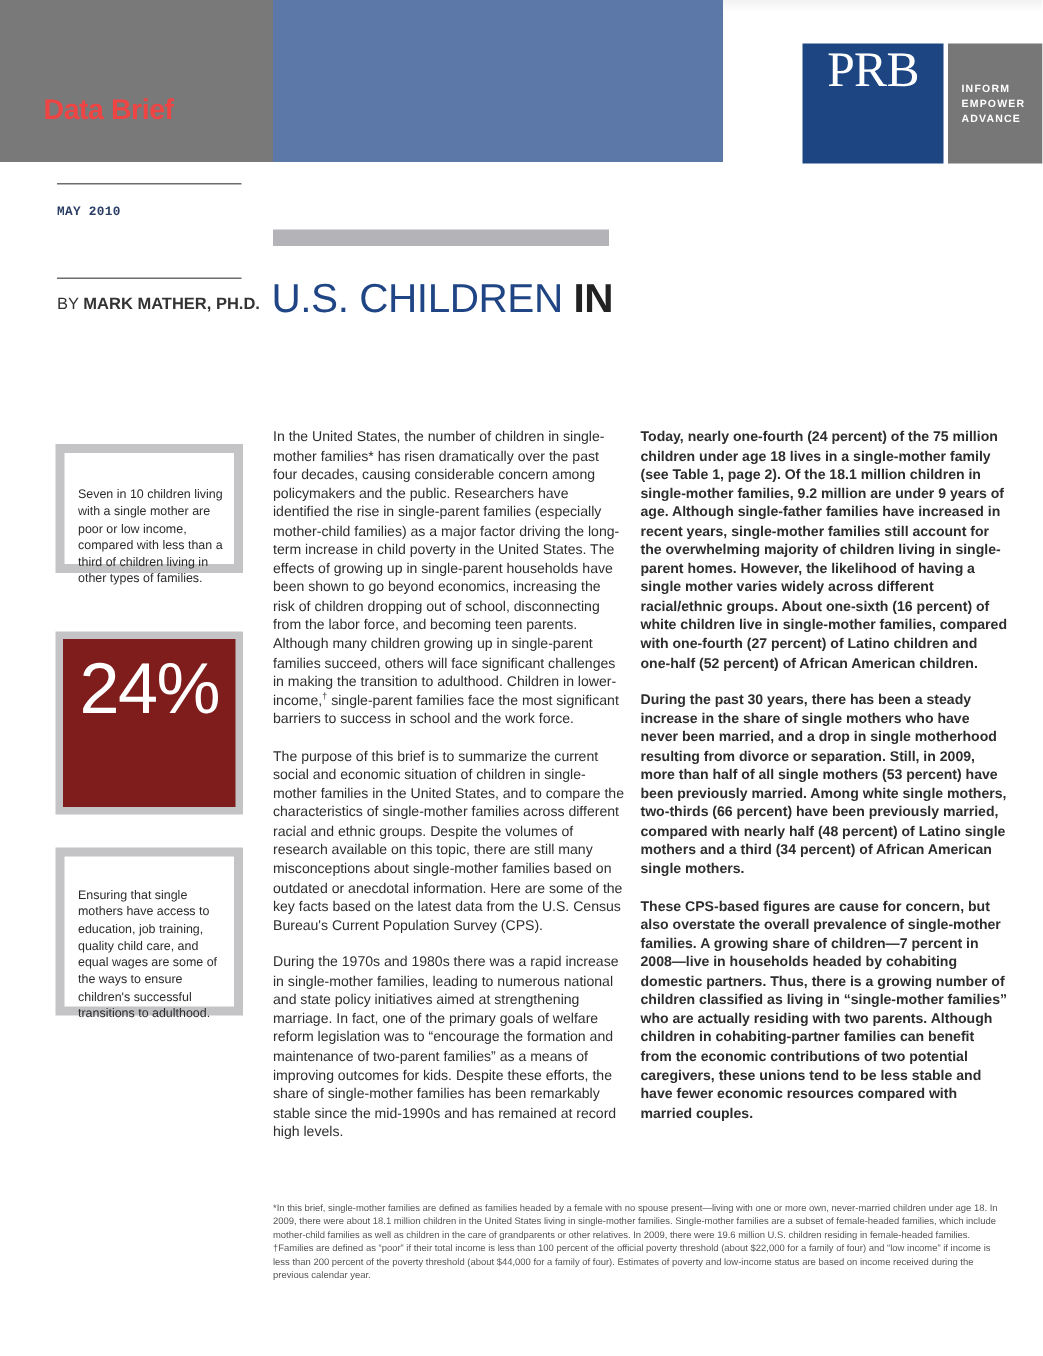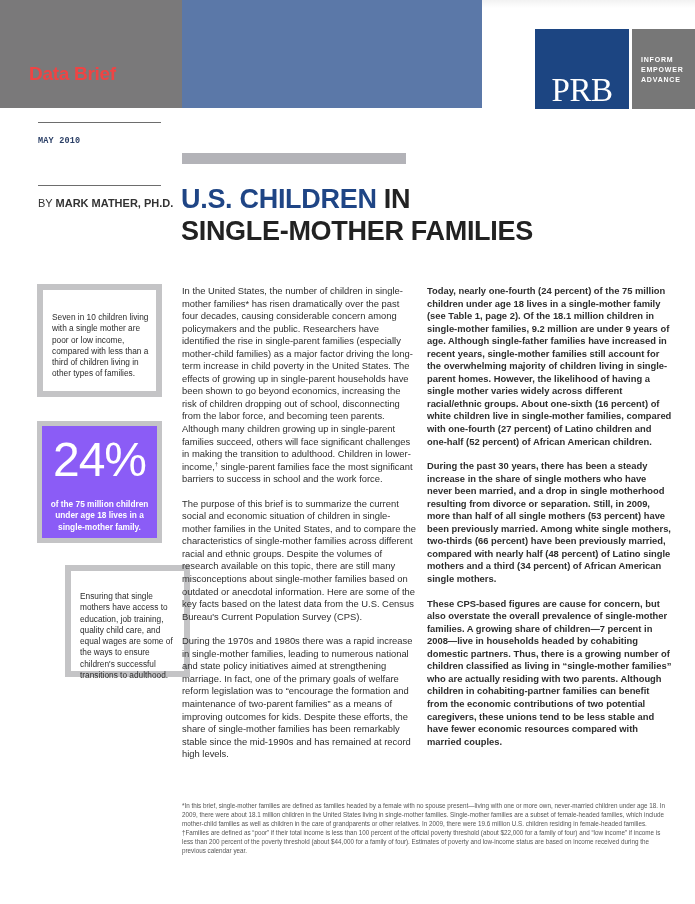--- a/index.html
+++ b/index.html
@@ -8,50 +8,50 @@
     font-family: "Liberation Sans", sans-serif; color: #2b2b2b;
   }
   .abs { position: absolute; }
 
   
   .hdr-gray { left: 0; top: 0; width: 182px; height: 108px; background: #7a797a; }
   .hdr-blue { left: 182px; top: 0; width: 300px; height: 108px; background: #5b78a8; }
   .hdr-title { left: 29px; top: 63px; color: #ef4444; font-weight: bold; font-size: 19px; letter-spacing: -0.3px; }
   .hdr-fade { left: 482px; top: 0; width: 213px; height: 8px; background: linear-gradient(#f2f2f2, #ffffff); }
 
-  .logo-blue { left: 535px; top: 29px; width: 94px; height: 80px; background: #1c4582; display:flex; align-items:flex-end; justify-content:center; }
+  .logo-blue { left: 535px; top: 29px; width: 94px; height: 80px; background: #1c4582; display:flex; align-items:flex-start; justify-content:center; }
   .logo-text { color: #ffffff; font-family: "Liberation Serif", serif; font-size: 33px; letter-spacing: -0.5px; }
   .logo-gray { left: 632px; top: 29px; width: 63px; height: 80px; background: #777777; }
   .logo-tag { position:absolute; left: 9px; top: 26px; color: #ffffff; font-size: 7px; font-weight: bold; letter-spacing: 0.8px; line-height: 10px; }
   .logo-tag div { white-space: nowrap; }
 
   
   .rule { height: 1px; background: #6d6d6d; }
   .rule1 { left: 38px; top: 122px; width: 123px; }
   .rule2 { left: 38px; top: 185px; width: 123px; }
   .date { left: 38px; top: 136px; font-size: 8.5px; color: #2b3f66; font-weight: bold; letter-spacing: 0.2px; font-family: Liberation Mono, monospace; }
   .byline { left: 38px; top: 197px; font-size: 11px; color: #333333; white-space: nowrap; }
   .byline .by { font-weight: normal; }
   .byline .name { font-weight: bold; }
 
   
   .title-bar { left: 182px; top: 153px; width: 224px; height: 11px; background: #b3b3b8; }
   .title { left: 181px; top: 183px; line-height: 32px; font-size: 27px; color: #222222; letter-spacing: -0.3px; }
-  .title .strong { color: #1f4585; font-weight: bold; }
+  .title .strong { color: #1f4585; font-weight: normal; }
   .title .light { font-weight: bold; }
 
   
   .box-outline { left: 37px; width: 125px; background: #ffffff; border: 6px solid #c4c4c6; box-sizing: border-box; }
-  .box1 { top: 284px; height: 113px; }
-  .box3 { top: 565px; height: 112px; margin-left: 28px; }
+  .box1 { top: 296px; height: 86px; }
+  .box3 { top: 565px; height: 112px; }
   .box-text { position:absolute; left: 9px; top: 22px; right: 6px; font-size: 8.3px; line-height: 11.3px; color: #2b2b2b; }
   .box3 .box-text { top: 20px; }
 
   .stat-box { left: 37px; top: 421px; width: 125px; height: 122px; background: #c4c4c6; }
-  .stat-inner { position:absolute; left: 5px; top: 5px; right: 5px; bottom: 5px; background: #8b5cf6; }
+  .stat-inner { position:absolute; left: 5px; top: 5px; right: 5px; bottom: 5px; background: #7f1d1d; }
   .stat-big { position:absolute; left: 0; right: 0; top: 8px; text-align:center; color:#fff; font-size: 48px; line-height: 52px; letter-spacing: -1px; }
   .stat-caption { position:absolute; left: 6px; right: 6px; top: 73px; text-align:center; color:#fff; font-size: 8.3px; line-height: 11.3px; font-weight: bold; }
 
   
   .col { font-size: 9.4px; line-height: 12.55px; color: #2e2e2e; }
   .col p { margin: 0 0 12px 0; }
   .col1 { left: 182px; top: 285px; width: 235px; }
   .col2 { left: 427px; top: 285px; width: 245px; font-weight: bold; }
   sup { font-size: 6px; line-height: 0; }
 
@@ -82,31 +82,29 @@
 <div class="abs date">MAY 2010</div>
 <div class="abs rule rule2"></div>
 <div class="abs byline">
   <span class="by">BY</span>
   <span class="name">MARK MATHER, PH.D.</span>
 </div>
 
 <div class="abs title-bar"></div>
 <div class="abs title">
   <div><span class="strong">U.S. CHILDREN</span><span class="light"> IN</span></div>
-  <div class="light">SINGLE-MOTHER FAMILIES</div>
 </div>
 
 <div class="abs box-outline box1">
   <div class="box-text">Seven in 10 children living with a single mother are poor or low income, compared with less than a third of children living in other types of families.</div>
 </div>
 
 <div class="abs stat-box">
   <div class="stat-inner">
     <div class="stat-big">24%</div>
-    <div class="stat-caption">of the 75 million children under age 18 lives in a single-mother family.</div>
   </div>
 </div>
 
 <div class="abs box-outline box3">
   <div class="box-text">Ensuring that single mothers have access to education, job training, quality child care, and equal wages are some of the ways to ensure children's successful transitions to adulthood.</div>
 </div>
 
 <div class="abs col col1">
   <p><span>In the United States, the number of children in single-mother families</span><span>*</span><span> has risen dramatically over the past four decades, causing considerable concern among policymakers and the public. Researchers have identified the rise in single-parent families (especially mother-child families) as a major factor driving the long-term increase in child poverty in the United States. The effects of growing up in single-parent households have been shown to go beyond economics, increasing the risk of children dropping out of school, disconnecting from the labor force, and becoming teen parents. Although many children growing up in single-parent families succeed, others will face significant challenges in making the transition to adulthood. Children in lower-income,</span><sup>†</sup><span> single-parent families face the most significant barriers to success in school and the work force.</span></p>
   <p>The purpose of this brief is to summarize the current social and economic situation of children in single-mother families in the United States, and to compare the characteristics of single-mother families across different racial and ethnic groups. Despite the volumes of research available on this topic, there are still many misconceptions about single-mother families based on outdated or anecdotal information. Here are some of the key facts based on the latest data from the U.S. Census Bureau's Current Population Survey (CPS).</p>

